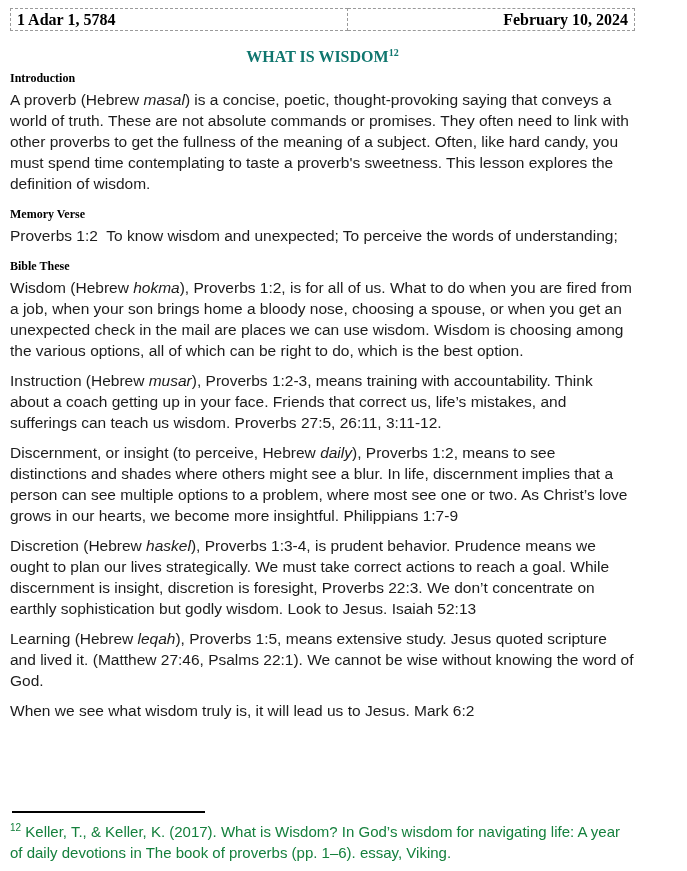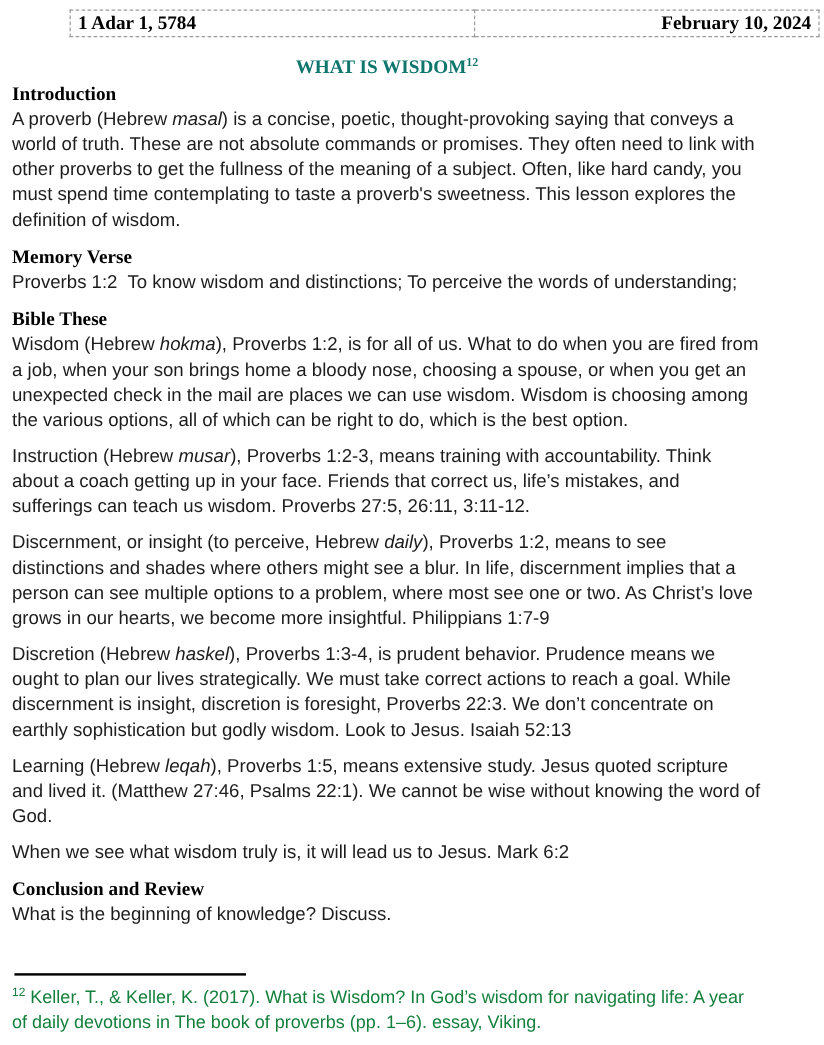--- a/index.html
+++ b/index.html
@@ -20,21 +20,20 @@
   }
   
   table.header-table {
     width: 100%;
     border-collapse: collapse;
     table-layout: fixed;
     font-family: "Liberation Serif", serif;
     font-weight: bold;
     font-size: 16px;
     color: #000;
-    margin-left: 48px;
   }
   table.header-table td {
     border: 1px dashed #9a9a9a;
     padding: 0 6px;
     height: 21px;
     vertical-align: middle;
     white-space: nowrap;
     overflow: hidden;
   }
   td.cell-left  { width: 52%; text-align: left; }
@@ -47,21 +46,21 @@
     font-size: 16px;
     color: #0f766e;
     margin-top: 15px;
     line-height: 21px;
   }
   .doc-title sup { font-size: 10px; line-height: 0; }
   
   h2.sec-heading {
     font-family: "Liberation Serif", serif;
     font-weight: bold;
-    font-size: 16px;
+    font-size: 12px;
     color: #000;
     margin: 1px 0 0 0;
     line-height: 21px;
   }
   
   p.para {
     margin: 0 0 9px 0;
     line-height: 21px;
     white-space: pre-wrap;
     color: #1c1c1c;
@@ -99,36 +98,32 @@
 
   <div class="doc-title"><span>WHAT IS WISDOM</span><sup>12</sup></div>
 
   <section>
     <h2 class="sec-heading">Introduction</h2>
     <p class="para">A proverb (Hebrew <i>masal</i>) is a concise, poetic, thought-provoking saying that conveys a world of truth. These are not absolute commands or promises. They often need to link with other proverbs to get the fullness of the meaning of a subject. Often, like hard candy, you must spend time contemplating to taste a proverb's sweetness. This lesson explores the definition of wisdom.</p>
   </section>
 
   <section>
     <h2 class="sec-heading">Memory Verse</h2>
-    <p class="para">Proverbs 1:2  To know wisdom and distinctions; To perceive the words of understanding;</p>
+    <p class="para">Proverbs 1:2  To know wisdom and unexpected; To perceive the words of understanding;</p>
   </section>
 
   <section>
     <h2 class="sec-heading">Bible These</h2>
     <p class="para">Wisdom (Hebrew <i>hokma</i>), Proverbs 1:2, is for all of us. What to do when you are fired from a job, when your son brings home a bloody nose, choosing a spouse, or when you get an unexpected check in the mail are places we can use wisdom. Wisdom is choosing among the various options, all of which can be right to do, which is the best option.</p>
     <p class="para">Instruction (Hebrew <i>musar</i>), Proverbs 1:2-3, means training with accountability. Think about a coach getting up in your face. Friends that correct us, life’s mistakes, and sufferings can teach us wisdom. Proverbs 27:5, 26:11, 3:11-12.</p>
     <p class="para">Discernment, or insight (to perceive, Hebrew <i>daily</i>), Proverbs 1:2, means to see distinctions and shades where others might see a blur. In life, discernment implies that a person can see multiple options to a problem, where most see one or two. As Christ’s love grows in our hearts, we become more insightful. Philippians 1:7-9</p>
     <p class="para">Discretion (Hebrew <i>haskel</i>), Proverbs 1:3-4, is prudent behavior. Prudence means we ought to plan our lives strategically. We must take correct actions to reach a goal. While discernment is insight, discretion is foresight, Proverbs 22:3. We don’t concentrate on earthly sophistication but godly wisdom. Look to Jesus. Isaiah 52:13</p>
     <p class="para">Learning (Hebrew <i>leqah</i>), Proverbs 1:5, means extensive study. Jesus quoted scripture and lived it. (Matthew 27:46, Psalms 22:1). We cannot be wise without knowing the word of God.</p>
     <p class="para">When we see what wisdom truly is, it will lead us to Jesus. Mark 6:2</p>
   </section>
 
-  <section>
-    <h2 class="sec-heading">Conclusion and Review</h2>
-    <p class="para">What is the beginning of knowledge? Discuss.</p>
-  </section>
 
   <div class="footnote-area">
     <hr class="footnote-separator">
     <p class="footnote-text"><sup>12</sup><span> Keller, T., &amp; Keller, K. (2017). What is Wisdom? In God’s wisdom for navigating life: A year of daily devotions in The book of proverbs (pp. 1–6). essay, Viking.</span></p>
   </div>
 
 </div>
 
 </body></html>

